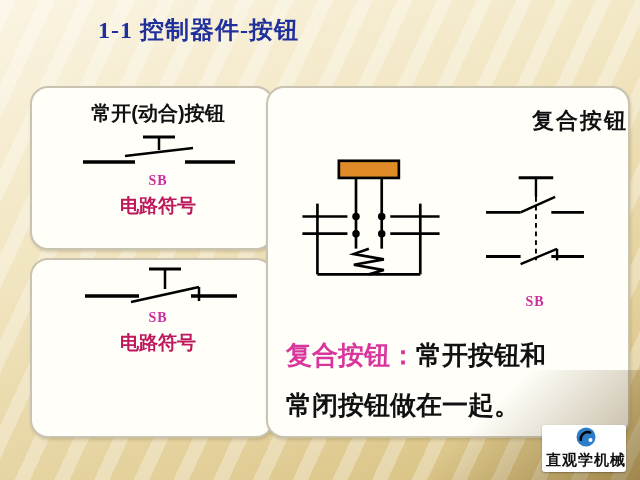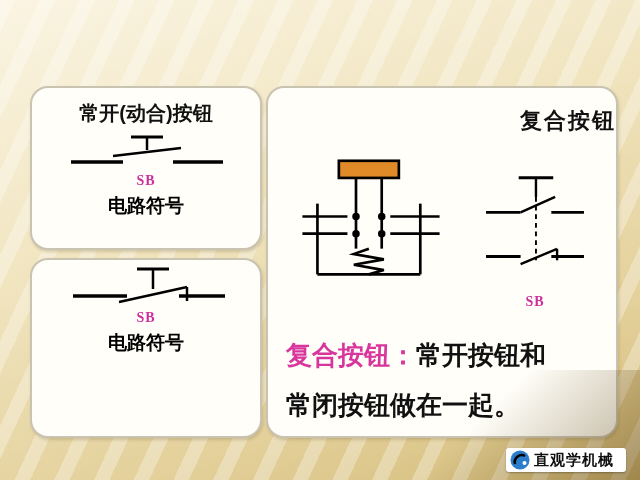--- a/index.html
+++ b/index.html
@@ -21,57 +21,60 @@
     position:absolute;left:98px;top:14px;
     font-family:"Liberation Serif","DejaVu Serif",serif;
     font-size:24px;font-weight:bold;color:#1f2f9b;letter-spacing:1px;
   }
   .box{
     position:absolute;
     background:#fffef8;
     border:2px solid #c9c3b2;
     border-radius:18px;
     box-shadow:1px 2px 3px rgba(120,100,50,0.25);
+    padding-left:12px;
   }
   .box-no{left:30px;top:86px;width:228px;height:160px;text-align:center;}
   .box-nc{left:30px;top:258px;width:228px;height:176px;text-align:center;}
   .box-compound{left:266px;top:86px;width:348px;height:348px;}
   .box-heading{font-size:20px;font-weight:bold;color:#111;margin-top:12px;}
   .sym{display:block;margin:2px auto 0 auto;}
   .sb-label{
     font-family:"Liberation Serif","DejaVu Serif",serif;
     font-size:14px;font-weight:bold;color:#cc2f9e;letter-spacing:1px;
   }
-  .caption{font-size:19px;font-weight:bold;color:#000000;margin-top:4px;}
+  .caption{font-size:19px;font-weight:bold;color:#be185d;margin-top:4px;}
   .compound-heading{
     position:absolute;left:0;right:0;top:18px;text-align:right;
     font-size:22px;font-weight:bold;color:#111;letter-spacing:2px;
   }
   .structure-svg{position:absolute;left:28px;top:66px;}
   .circuit-svg{position:absolute;left:214px;top:84px;}
   .compound-sb{position:absolute;left:214px;top:206px;width:106px;text-align:center;}
   .compound-desc{
     position:absolute;left:18px;top:242px;width:318px;
     font-size:26px;font-weight:bold;color:#111;line-height:50px;
   }
   .desc-lead{color:#d8359d;}
   .logo{
     position:absolute;right:14px;bottom:8px;
     display:flex;align-items:center;gap:4px;
-    background:#ffffff;border-radius:3px;padding:2px 12px 2px 4px;
+    background:#ffffff;border-radius:3px;padding:2px 0 2px 4px;
     box-shadow:0 1px 2px rgba(0,0,0,0.3);
+    flex-direction:column;
   }
   .logo-text{font-size:15px;font-weight:bold;color:#111;letter-spacing:1px;}
   svg line, svg polyline, svg path{stroke:#000;fill:none;}
 </style>
 </head>
 <body>
 
 <div class="slide">
 
+  <div class="title">1-1  控制器件-按钮</div>
 
   <div class="box box-no">
     <div class="box-heading">常开(动合)按钮</div>
     <svg class="sym" width="170" height="44" viewBox="0 0 170 44">
       <line x1="70" y1="8" x2="102" y2="8" stroke-width="3"></line>
       <line x1="86" y1="8" x2="86" y2="21" stroke-width="2.5"></line>
       <line x1="52" y1="27" x2="120" y2="19" stroke-width="2.5"></line>
       <line x1="10" y1="33" x2="62" y2="33" stroke-width="3.5"></line>
       <line x1="112" y1="33" x2="162" y2="33" stroke-width="3.5"></line>
     </svg>

